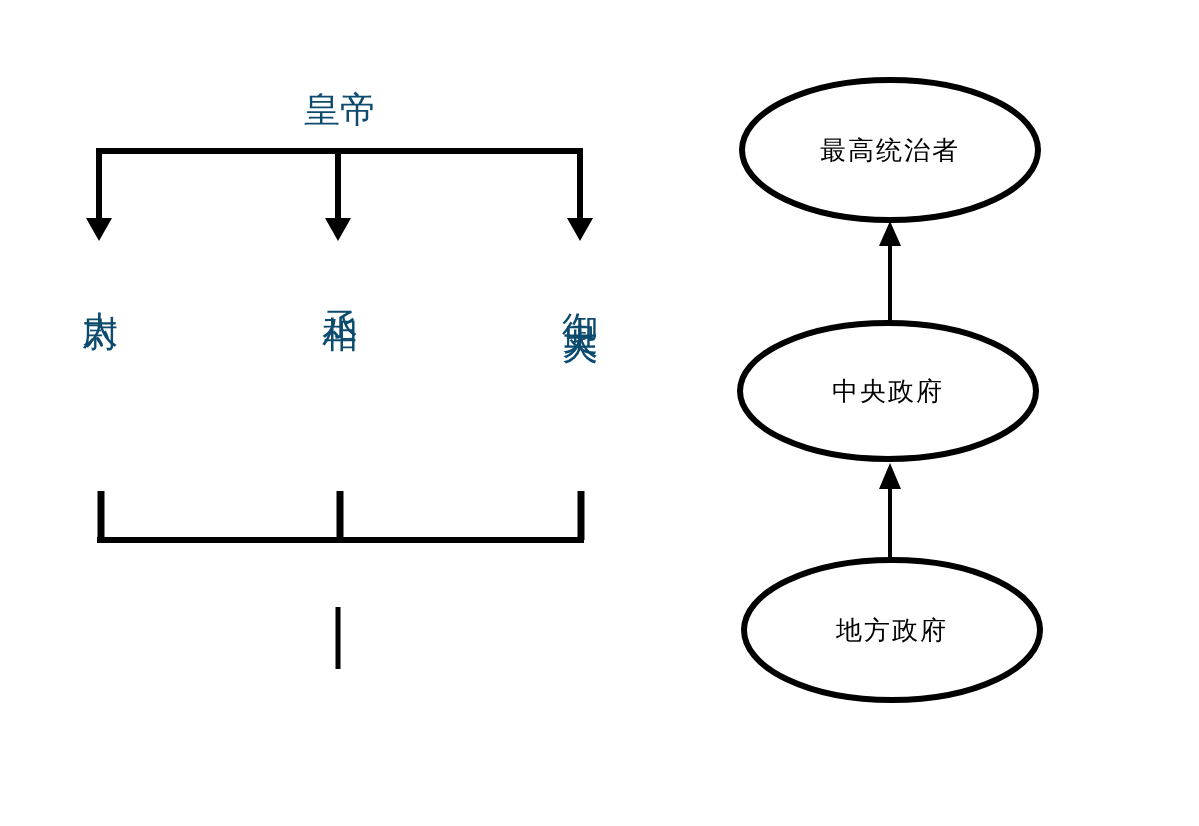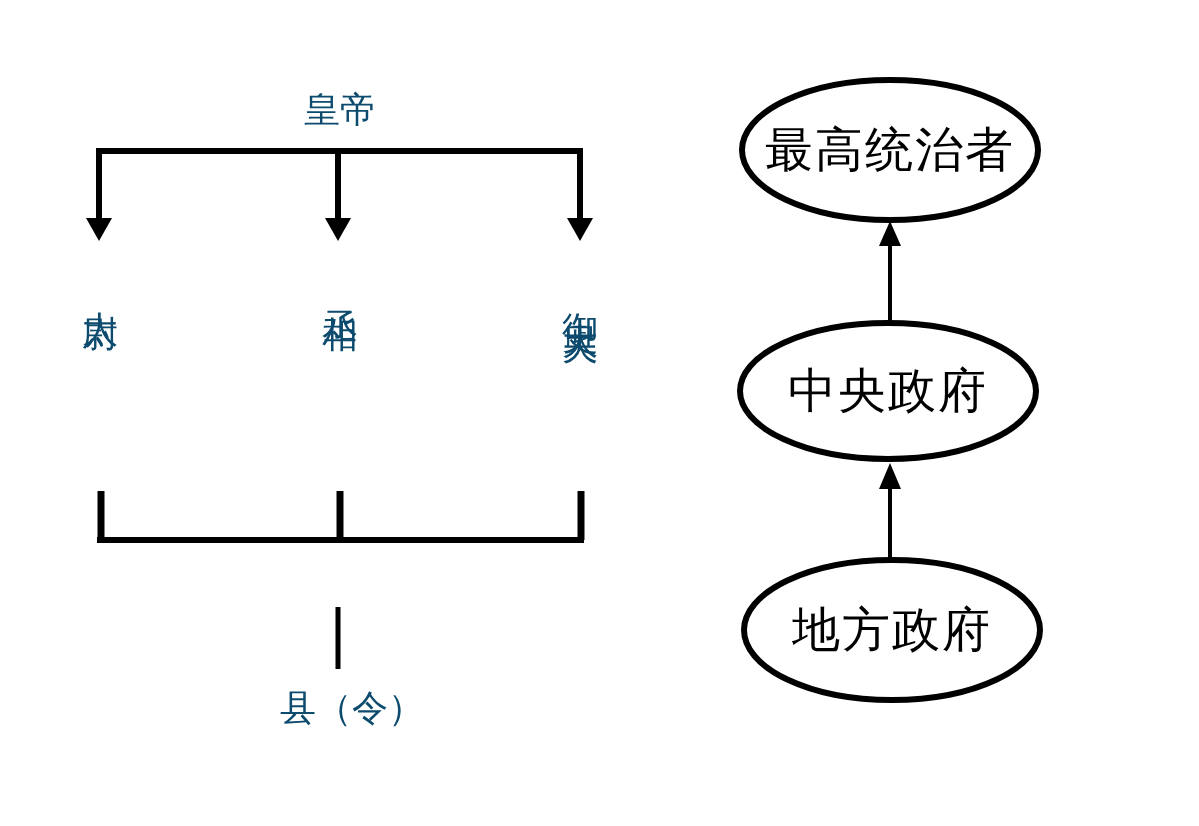--- a/index.html
+++ b/index.html
@@ -30,21 +30,21 @@
     writing-mode: vertical-rl;
     text-orientation: upright;
     letter-spacing: 5px;
     height: 180px;
   }
   .ellipse-label {
     position: absolute;
     display: flex;
     align-items: center;
     justify-content: center;
-    font-size: 48px;
+    font-size: 26px;
     letter-spacing: 2px;
   }
 </style>
 </head>
 <body>
 
 <div class="stage">
 
   <svg class="linework" viewBox="0 0 1199 826" xmlns="http://www.w3.org/2000/svg">
 
@@ -75,21 +75,20 @@
 
   <div class="label center" style="left:240px; top:92px; width:200px;">皇帝</div>
 
   <div class="label vertical" style="left:82px; top:282px;">太尉</div>
 
   <div class="label vertical" style="left:322px; top:282px;">丞相</div>
 
   <div class="label vertical" style="left:562px; top:284px;">御史大夫</div>
 
 
-  <div class="label center" style="left:252px; top:690px; width:200px;">县（令）</div>
 
   <div class="ellipse-label" style="left:742px; top:80px; width:296px; height:140px;">最高统治者</div>
 
   <div class="ellipse-label" style="left:744px; top:560px; width:296px; height:140px;">地方政府</div>
 
   <div class="ellipse-label" style="left:740px; top:323px; width:296px; height:136px;">中央政府</div>
 
 </div>
 
 </body></html>

